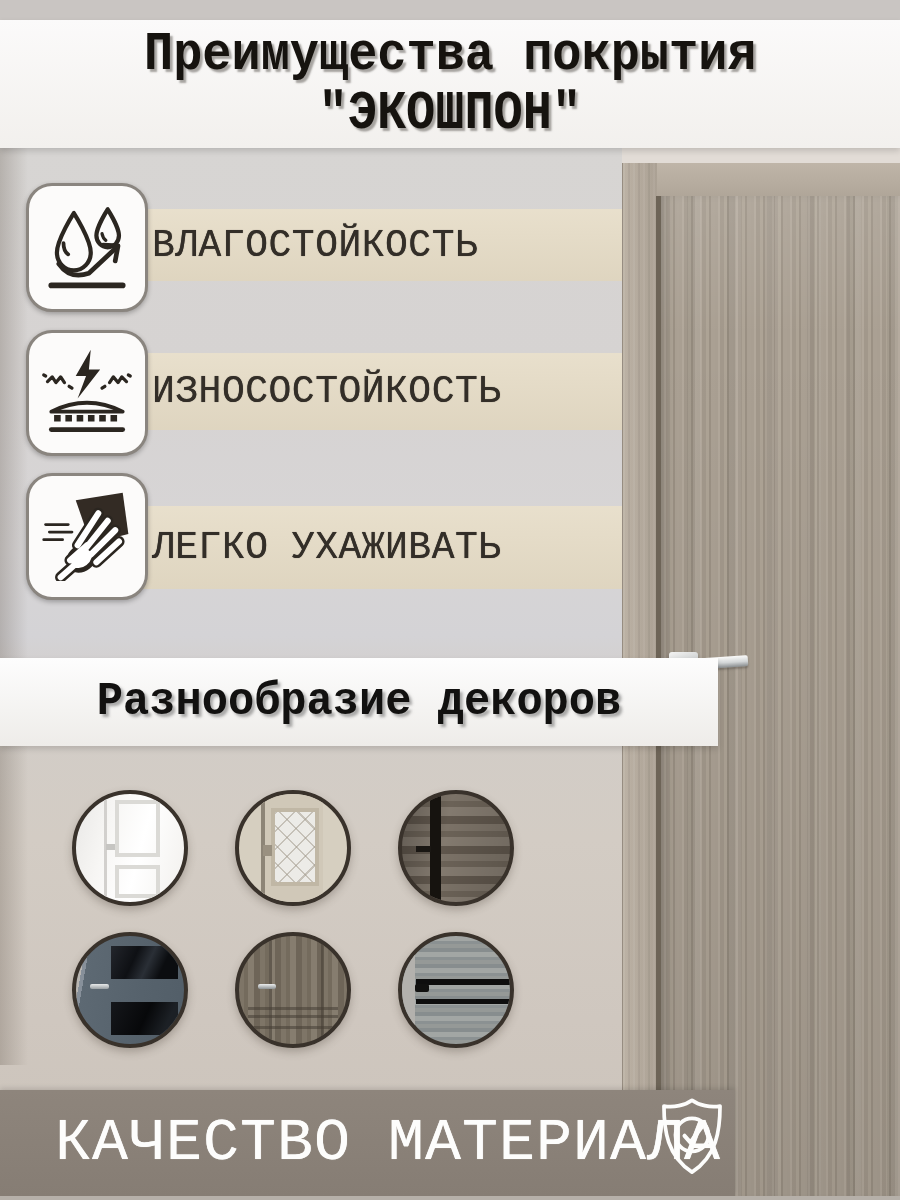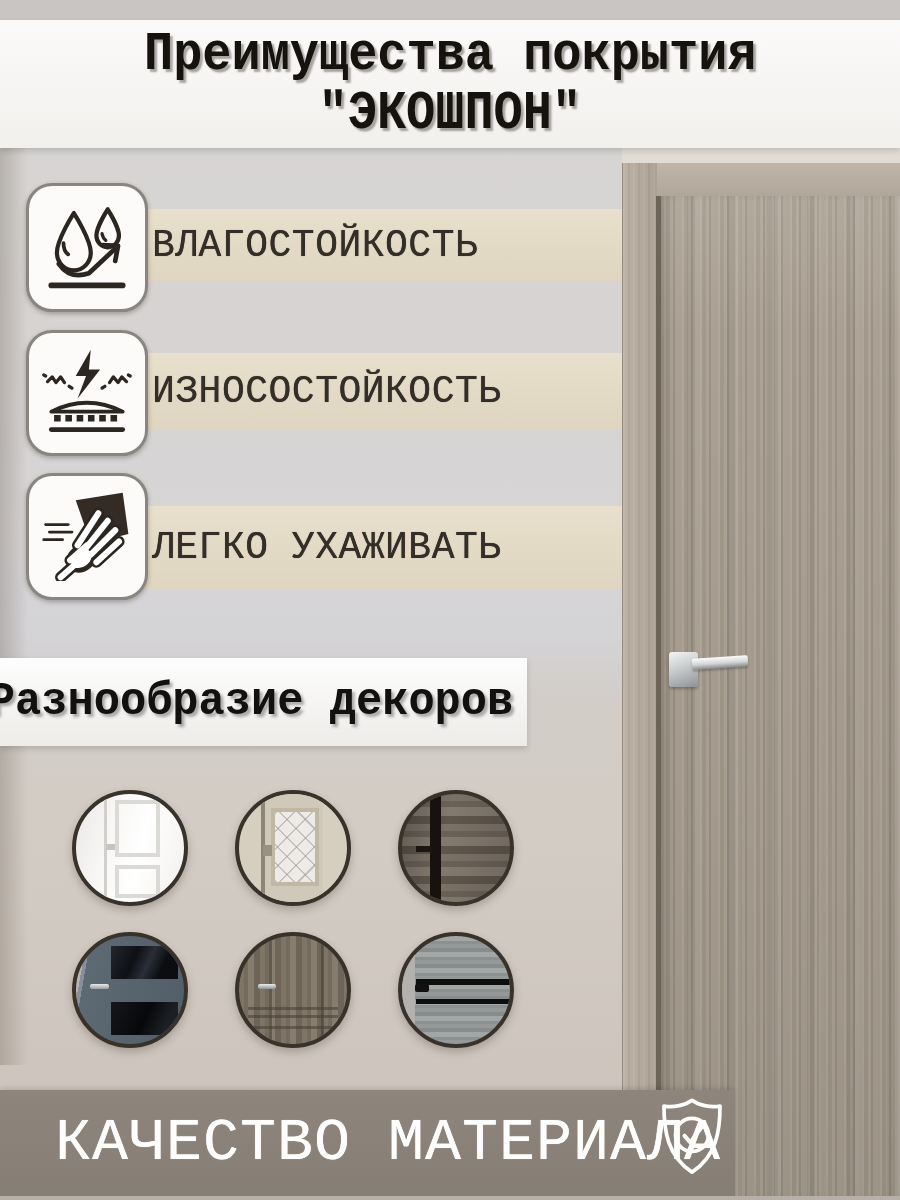--- a/index.html
+++ b/index.html
@@ -56,24 +56,24 @@
     text-shadow:0 0 .7px #332e28;}
   .icon-card{position:absolute;left:26px;width:122px;border-radius:26px;
     background:#fcfbfa;border:3px solid #8a857f;box-sizing:border-box;
     box-shadow:0 2px 5px rgba(0,0,0,.28);
     display:flex;align-items:center;justify-content:center;}
   .card-1{top:183px;height:129px;}
   .card-2{top:330px;height:126px;}
   .card-3{top:473px;height:127px;}
   .icon-card svg{width:94px;height:94px;}
   
-  .decors-banner{position:absolute;left:0;top:658px;width:527px;height:88px;
+  .decors-banner{position:absolute;left:0;top:658px;width:718px;height:88px;
     background:linear-gradient(180deg,#fdfdfd,#eeece9);
     box-shadow:0 3px 6px rgba(0,0,0,.14);
-    display:flex;align-items:center;justify-content:flex-end;}
+    display:flex;align-items:center;justify-content:center;}
   .decors-title{font-size:46px;font-weight:bold;color:#121110;white-space:nowrap;
     transform:scaleX(.95);transform-origin:center;
     text-shadow:3px 3px 3px rgba(105,105,105,.55);}
   
   .decor{position:absolute;width:116px;height:116px;border-radius:50%;
     border:4px solid #39322b;box-sizing:border-box;overflow:hidden;
     box-shadow:0 4px 8px rgba(70,60,50,.3);}
   .d1{left:72px;top:790px;background:linear-gradient(105deg,#e9e8e6 0%,#f7f6f4 30%,#ffffff 58%,#f2f0ed 100%);}
   .d1 .edge{position:absolute;left:26%;top:0;width:3px;height:100%;background:#d2d0cd;}
   .d1 .panel{position:absolute;border:4px solid #dbdad6;box-sizing:border-box;}

